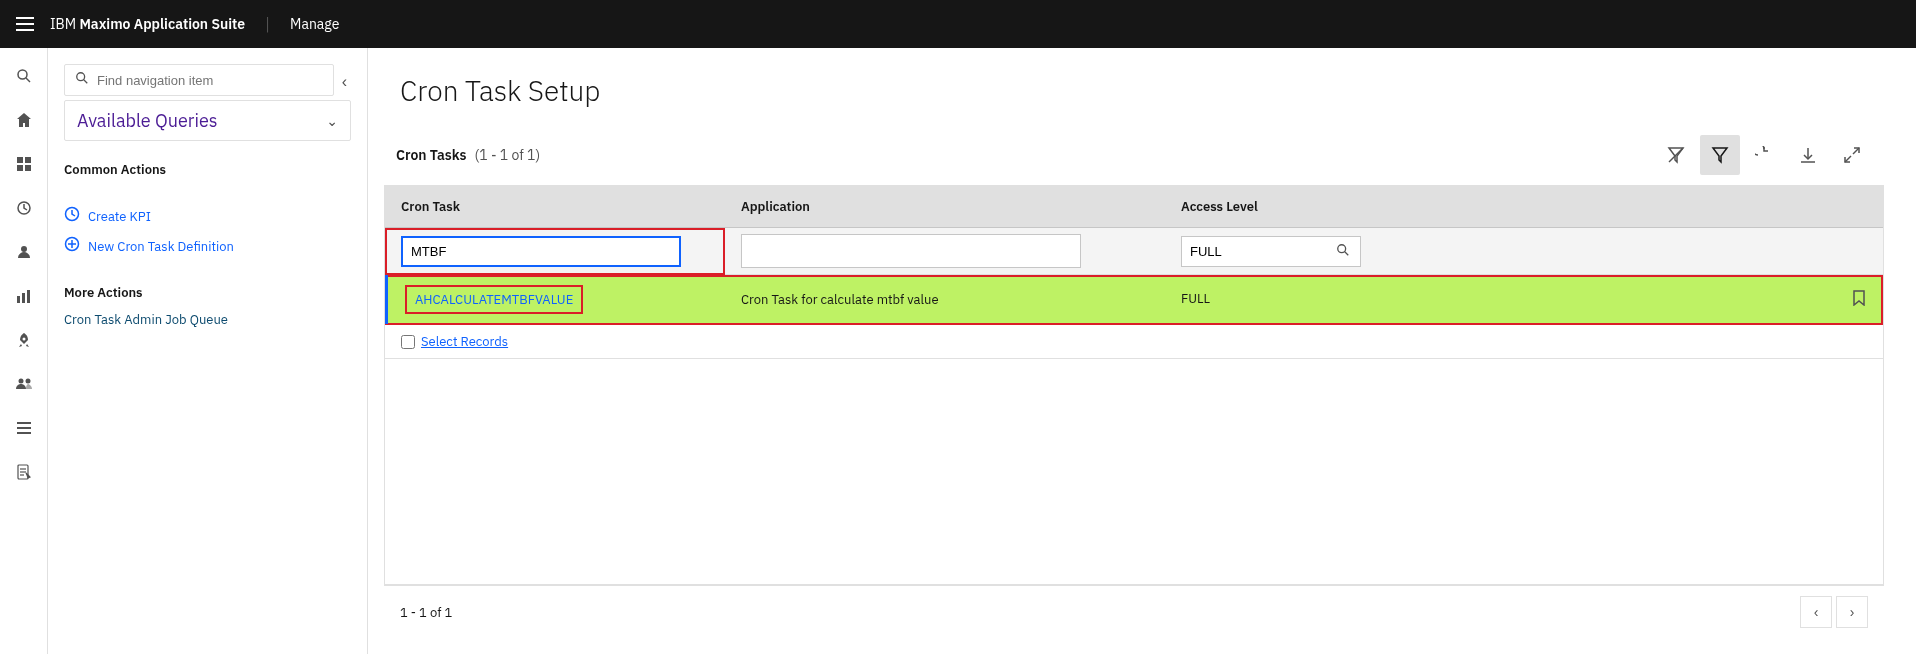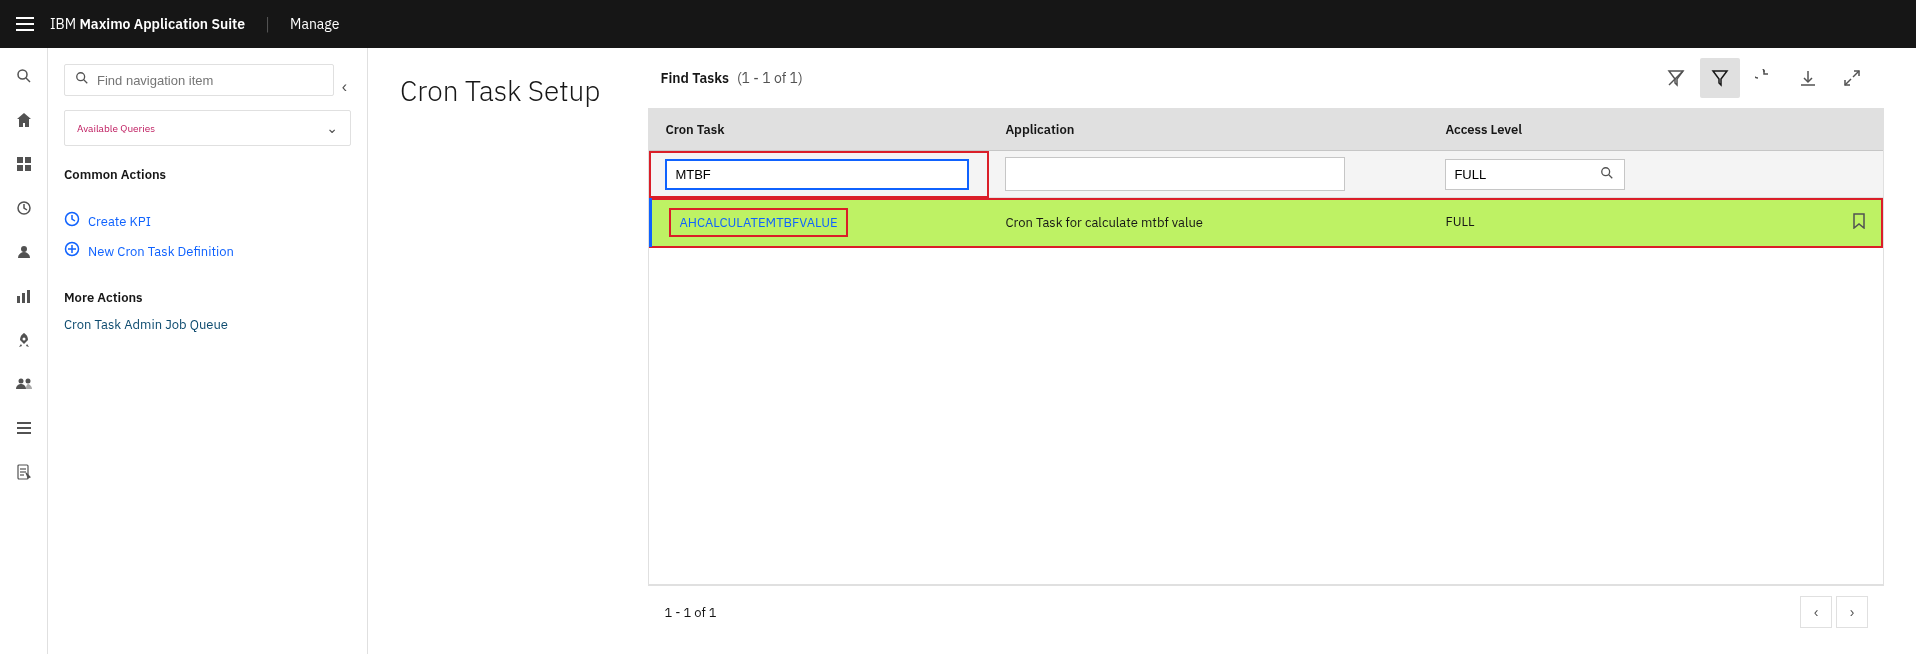--- a/index.html
+++ b/index.html
@@ -59,21 +59,21 @@
       flex-shrink: 0;
       overflow-y: auto;
     }
     .sidebar-search {
       display: flex;
       align-items: center;
       border: 1px solid #e0e0e0;
       border-radius: 2px;
       padding: 6px 10px;
       gap: 8px;
-      margin-bottom: 14px;
+      margin-bottom: 4px;
     }
     .sidebar-search input {
       border: none;
       outline: none;
       font-size: 13px;
       width: 100%;
       color: #525252;
     }
     .sidebar-search-icon { color: #525252; font-size: 14px; }
     .sidebar-collapse-btn {
@@ -95,21 +95,21 @@
     .available-queries {
       display: flex;
       align-items: center;
       justify-content: space-between;
       border: 1px solid #e0e0e0;
       border-radius: 2px;
       padding: 8px 12px;
       margin-bottom: 20px;
       cursor: pointer;
     }
-    .available-queries span { font-size: 10px; color: #be185d; }
+    .available-queries span { font-size: 18px; color: #4c1d95; }
     .available-queries .chevron { font-size: 14px; color: #525252; }
 
     .sidebar-section-title { font-size: 13px; font-weight: 600; color: #161616; margin-bottom: 28px; }
     .sidebar-action {
       display: flex;
       align-items: center;
       gap: 8px;
       margin-bottom: 10px;
       cursor: pointer;
       font-size: 13px;
@@ -118,21 +118,21 @@
     .sidebar-action .action-icon { color: #0f62fe; font-size: 16px; }
     .more-actions-title { font-size: 13px; font-weight: 600; color: #161616; margin: 28px 0 10px 0; }
     .sidebar-link { font-size: 13px; color: #0c4a6e; cursor: pointer; }
 
     
     .main-content {
       flex: 1;
       background: #fff;
       overflow: hidden;
       display: flex;
-      flex-direction: row;
+      flex-direction: column;
     }
     .page-header {
       padding: 24px 32px 16px 32px;
     }
     .page-title {
       font-size: 28px;
       font-weight: 300;
       color: #161616;
     }
 
@@ -208,21 +208,21 @@
       border-bottom: 1px solid #e0e0e0;
       vertical-align: middle;
     }
     
     .filter-row td { background: #f4f4f4; padding: 6px 16px; }
     .filter-row .filter-input-wrap {
       border: 2px solid #0f62fe;
       background: #fff;
       display: inline-flex;
       align-items: center;
-      width: 304px;
+      width: 280px;
     }
     .filter-row input {
       border: none;
       outline: none;
       font-size: 13px;
       padding: 6px 8px;
       width: 100%;
     }
     .filter-row .access-input-wrap {
       border: 1px solid #c6c6c6;
@@ -439,21 +439,21 @@
 
   <div class="main-content">
     <div class="page-header">
       <h1 class="page-title">Cron Task Setup</h1>
     </div>
 
     <div class="table-area">
 
       <div class="table-toolbar">
         <div class="table-toolbar-left">
-          <span class="table-title">Find Tasks</span>
+          <span class="table-title">Cron Tasks</span>
           <span class="table-count">(1 - 1 of 1)</span>
         </div>
         <div class="table-toolbar-right">
           <button class="toolbar-btn" title="Clear filter">
             <svg width="18" height="18" viewBox="0 0 18 18" fill="none" stroke="#525252" stroke-width="1.5">
                 <polygon points="2,2 16,2 10,10 10,16 8,14 8,10"></polygon>
                 <line x1="2" y1="16" x2="16" y2="2"></line>
               </svg>
           </button>
           <button class="toolbar-btn active" title="Filter" style="background:#e0e0e0;">
@@ -529,20 +529,28 @@
               <td>
                 <span>FULL</span>
                 <span style="float:right; cursor:pointer; color:#525252;">
                   <svg width="16" height="16" viewBox="0 0 16 16" fill="none" stroke="#525252" stroke-width="1.5">
                       <polygon points="3,1 13,1 13,15 8,11 3,15"></polygon>
                     </svg>
                 </span>
               </td>
             </tr>
 
+            <tr class="select-records-row">
+              <td colspan="3">
+                <label class="select-records-label">
+                  <input type="checkbox" style="">
+                  <a>Select Records</a>
+                </label>
+              </td>
+            </tr>
           </tbody>
         </table>
       </div>
 
       <div class="pagination-row">
         <span>1 - 1 of 1</span>
         <div class="pagination-controls">
           <button class="pagination-btn">‹</button>
           <button class="pagination-btn">›</button>
         </div>

